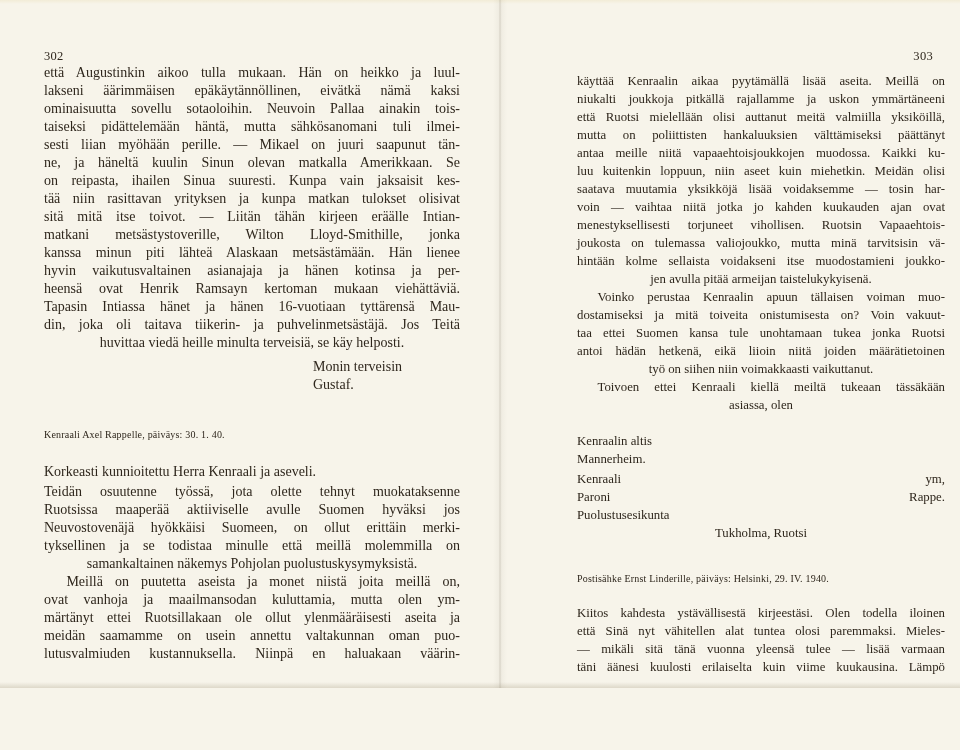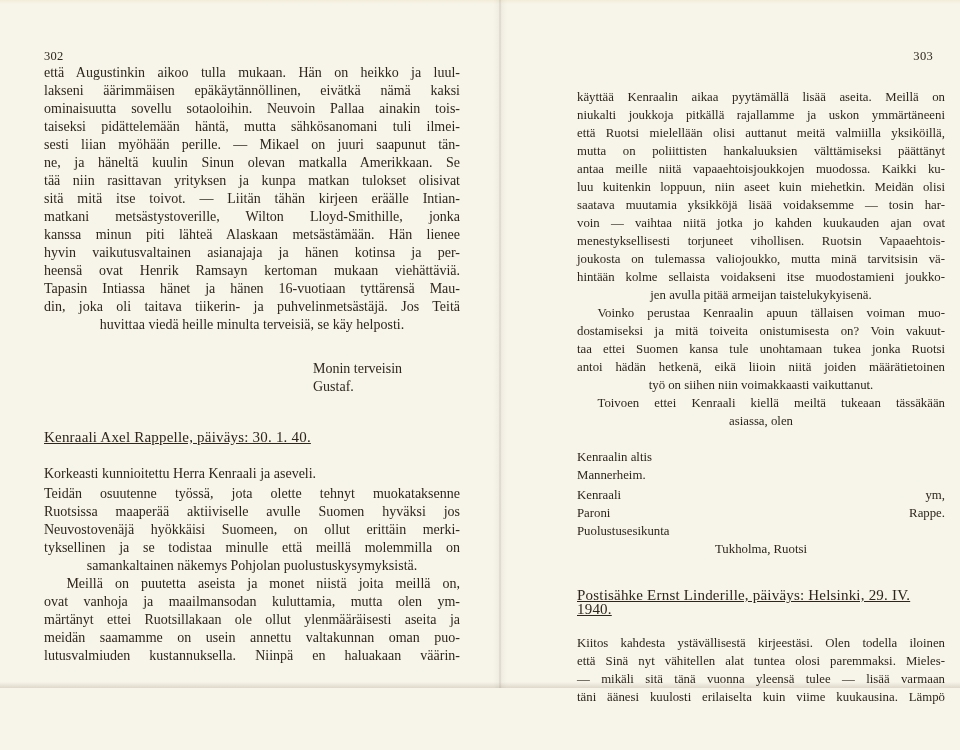--- a/index.html
+++ b/index.html
@@ -36,27 +36,27 @@
 
   .body-text-left  { font-size: 14px;   line-height: 18px; }
   .body-text-right { font-size: 12.8px; line-height: 18px; }
 
   .para { margin: 0; }
   .line { text-align: center; }
   .line.just { text-align: justify; text-align-last: justify; }
   .indent-first .line:first-child { text-indent: 1.6em; }
 
   .para-first-left  { margin-top: 0; }
-  .para-first-right { margin-top: 24px; }
+  .para-first-right { margin-top: 8px; }
 
-  .sig-left  { margin-top: 26px; margin-left: 269px; }
+  .sig-left  { margin-top: 6px; margin-left: 269px; }
   .sig-right { margin-top: 18px; }
   .sig div { line-height: 18px; }
 
-  .caption { font-size: 15px; line-height: 14px; letter-spacing: 0.2px; text-decoration: underline; }
+  .caption { font-size: 10px; line-height: 14px; letter-spacing: 0.2px; }
   .caption-left  { margin-top: 34px; }
   .caption-right { margin-top: 30px; }
 
   .salutation { margin-top: 21px; margin-bottom: 2px; line-height: 18px; }
 
   .address { margin-top: 2px; }
   .address div { line-height: 18px; }
 
   .para-last-right { margin-top: 18px; }
 </style>
@@ -68,20 +68,21 @@
   <div class="page page-left body-text-left">
     <div class="pagenum">302</div>
 
     <div class="para para-first-left">
         <div class="line just">että Augustinkin aikoo tulla mukaan. Hän on heikko ja luul-</div>
         <div class="line just">lakseni äärimmäisen epäkäytännöllinen, eivätkä nämä kaksi</div>
         <div class="line just">ominaisuutta sovellu sotaoloihin. Neuvoin Pallaa ainakin tois-</div>
         <div class="line just">taiseksi pidättelemään häntä, mutta sähkösanomani tuli ilmei-</div>
         <div class="line just">sesti liian myöhään perille. — Mikael on juuri saapunut tän-</div>
         <div class="line just">ne, ja häneltä kuulin Sinun olevan matkalla Amerikkaan. Se</div>
+        <div class="line just">on reipasta, ihailen Sinua suuresti. Kunpa vain jaksaisit kes-</div>
         <div class="line just">tää niin rasittavan yrityksen ja kunpa matkan tulokset olisivat</div>
         <div class="line just">sitä mitä itse toivot. — Liitän tähän kirjeen eräälle Intian-</div>
         <div class="line just">matkani metsästystoverille, Wilton Lloyd-Smithille, jonka</div>
         <div class="line just">kanssa minun piti lähteä Alaskaan metsästämään. Hän lienee</div>
         <div class="line just">hyvin vaikutusvaltainen asianajaja ja hänen kotinsa ja per-</div>
         <div class="line just">heensä ovat Henrik Ramsayn kertoman mukaan viehättäviä.</div>
         <div class="line just">Tapasin Intiassa hänet ja hänen 16-vuotiaan tyttärensä Mau-</div>
         <div class="line just">din, joka oli taitava tiikerin- ja puhvelinmetsästäjä. Jos Teitä</div>
         <div class="line">huvittaa viedä heille minulta terveisiä, se käy helposti.</div>
       </div>

